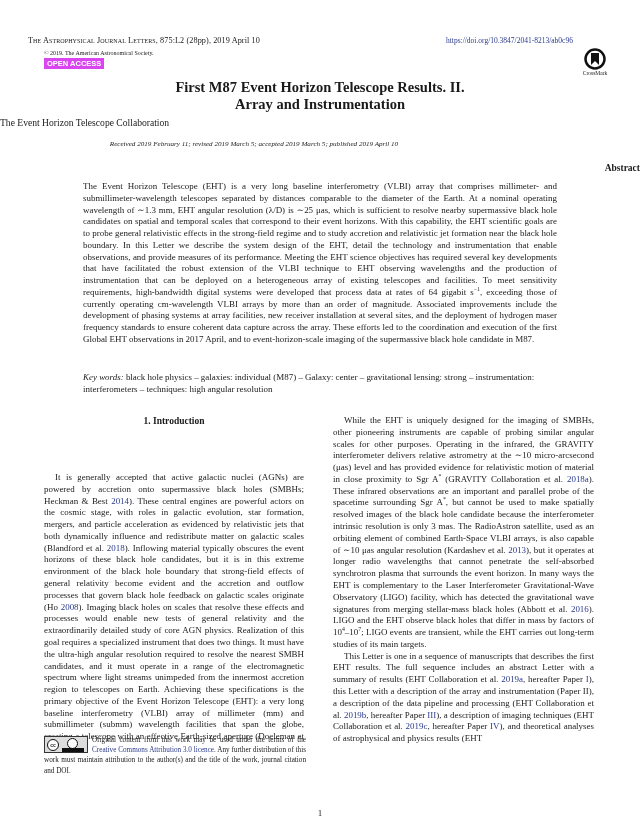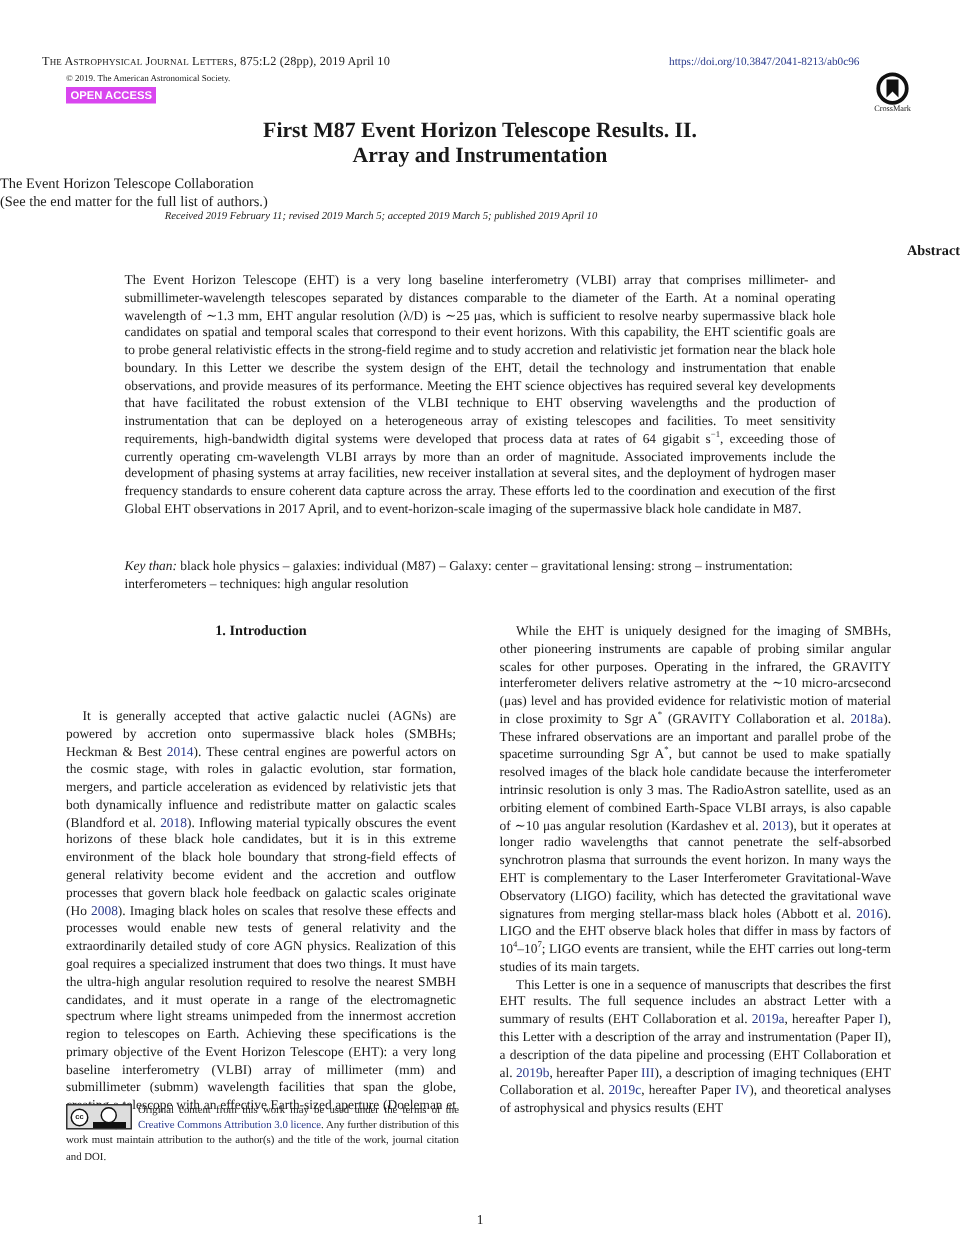--- a/index.html
+++ b/index.html
@@ -82,31 +82,30 @@
   <span class="crossmark-label">CrossMark</span>
 </div>
 
 <div class="abs title">
   <div>First M87 Event Horizon Telescope Results. II.</div>
   <div>Array and Instrumentation</div>
 </div>
 
 <div class="abs authors">
   <div>The Event Horizon Telescope Collaboration</div>
-  <div>(See the end matter for the full list of authors.)</div>
 </div>
 <div class="abs received">Received 2019 February 11; revised 2019 March 5; accepted 2019 March 5; published 2019 April 10</div>
 
 <div class="abs abstract-head">Abstract</div>
 <div class="abs abstract">
   <p><span>The Event Horizon Telescope (EHT) is a very long baseline interferometry (VLBI) array that comprises millimeter- and submillimeter-wavelength telescopes separated by distances comparable to the diameter of the Earth. At a nominal operating wavelength of ∼1.3 mm, EHT angular resolution (λ/D) is ∼25 μas, which is sufficient to resolve nearby supermassive black hole candidates on spatial and temporal scales that correspond to their event horizons. With this capability, the EHT scientific goals are to probe general relativistic effects in the strong-field regime and to study accretion and relativistic jet formation near the black hole boundary. In this Letter we describe the system design of the EHT, detail the technology and instrumentation that enable observations, and provide measures of its performance. Meeting the EHT science objectives has required several key developments that have facilitated the robust extension of the VLBI technique to EHT observing wavelengths and the production of instrumentation that can be deployed on a heterogeneous array of existing telescopes and facilities. To meet sensitivity requirements, high-bandwidth digital systems were developed that process data at rates of 64 gigabit s</span><sup>−1</sup><span>, exceeding those of currently operating cm-wavelength VLBI arrays by more than an order of magnitude. Associated improvements include the development of phasing systems at array facilities, new receiver installation at several sites, and the deployment of hydrogen maser frequency standards to ensure coherent data capture across the array. These efforts led to the coordination and execution of the first Global EHT observations in 2017 April, and to event-horizon-scale imaging of the supermassive black hole candidate in M87.</span></p>
 </div>
 
 <div class="abs keywords">
-  <span class="kw-label">Key than:</span><span> black hole physics – galaxies: individual (M87) – Galaxy: center – gravitational lensing: strong – instrumentation: interferometers – techniques: high angular resolution</span>
+  <span class="kw-label">Key words:</span><span> black hole physics – galaxies: individual (M87) – Galaxy: center – gravitational lensing: strong – instrumentation: interferometers – techniques: high angular resolution</span>
 </div>
 
 <div class="abs section-head">1. Introduction</div>
 
 <div class="abs col col-left intro-left">
   <p><span>It is generally accepted that active galactic nuclei (AGNs) are powered by accretion onto supermassive black holes (SMBHs; Heckman &amp; Best </span><a class="cite">2014</a><span>). These central engines are powerful actors on the cosmic stage, with roles in galactic evolution, star formation, mergers, and particle acceleration as evidenced by relativistic jets that both dynamically influence and redistribute matter on galactic scales (Blandford et al. </span><a class="cite">2018</a><span>). Inflowing material typically obscures the event horizons of these black hole candidates, but it is in this extreme environment of the black hole boundary that strong-field effects of general relativity become evident and the accretion and outflow processes that govern black hole feedback on galactic scales originate (Ho </span><a class="cite">2008</a><span>). Imaging black holes on scales that resolve these effects and processes would enable new tests of general relativity and the extraordinarily detailed study of core AGN physics. Realization of this goal requires a specialized instrument that does two things. It must have the ultra-high angular resolution required to resolve the nearest SMBH candidates, and it must operate in a range of the electromagnetic spectrum where light streams unimpeded from the innermost accretion region to telescopes on Earth. Achieving these specifications is the primary objective of the Event Horizon Telescope (EHT): a very long baseline interferometry (VLBI) array of millimeter (mm) and submillimeter (submm) wavelength facilities that span the globe, creating a telescope with an effective Earth-sized aperture (Doeleman et al. </span><a class="cite">2009a</a><span>).</span></p>
 </div>
 
 <div class="abs cc-block">
   <span class="cc-badge">

